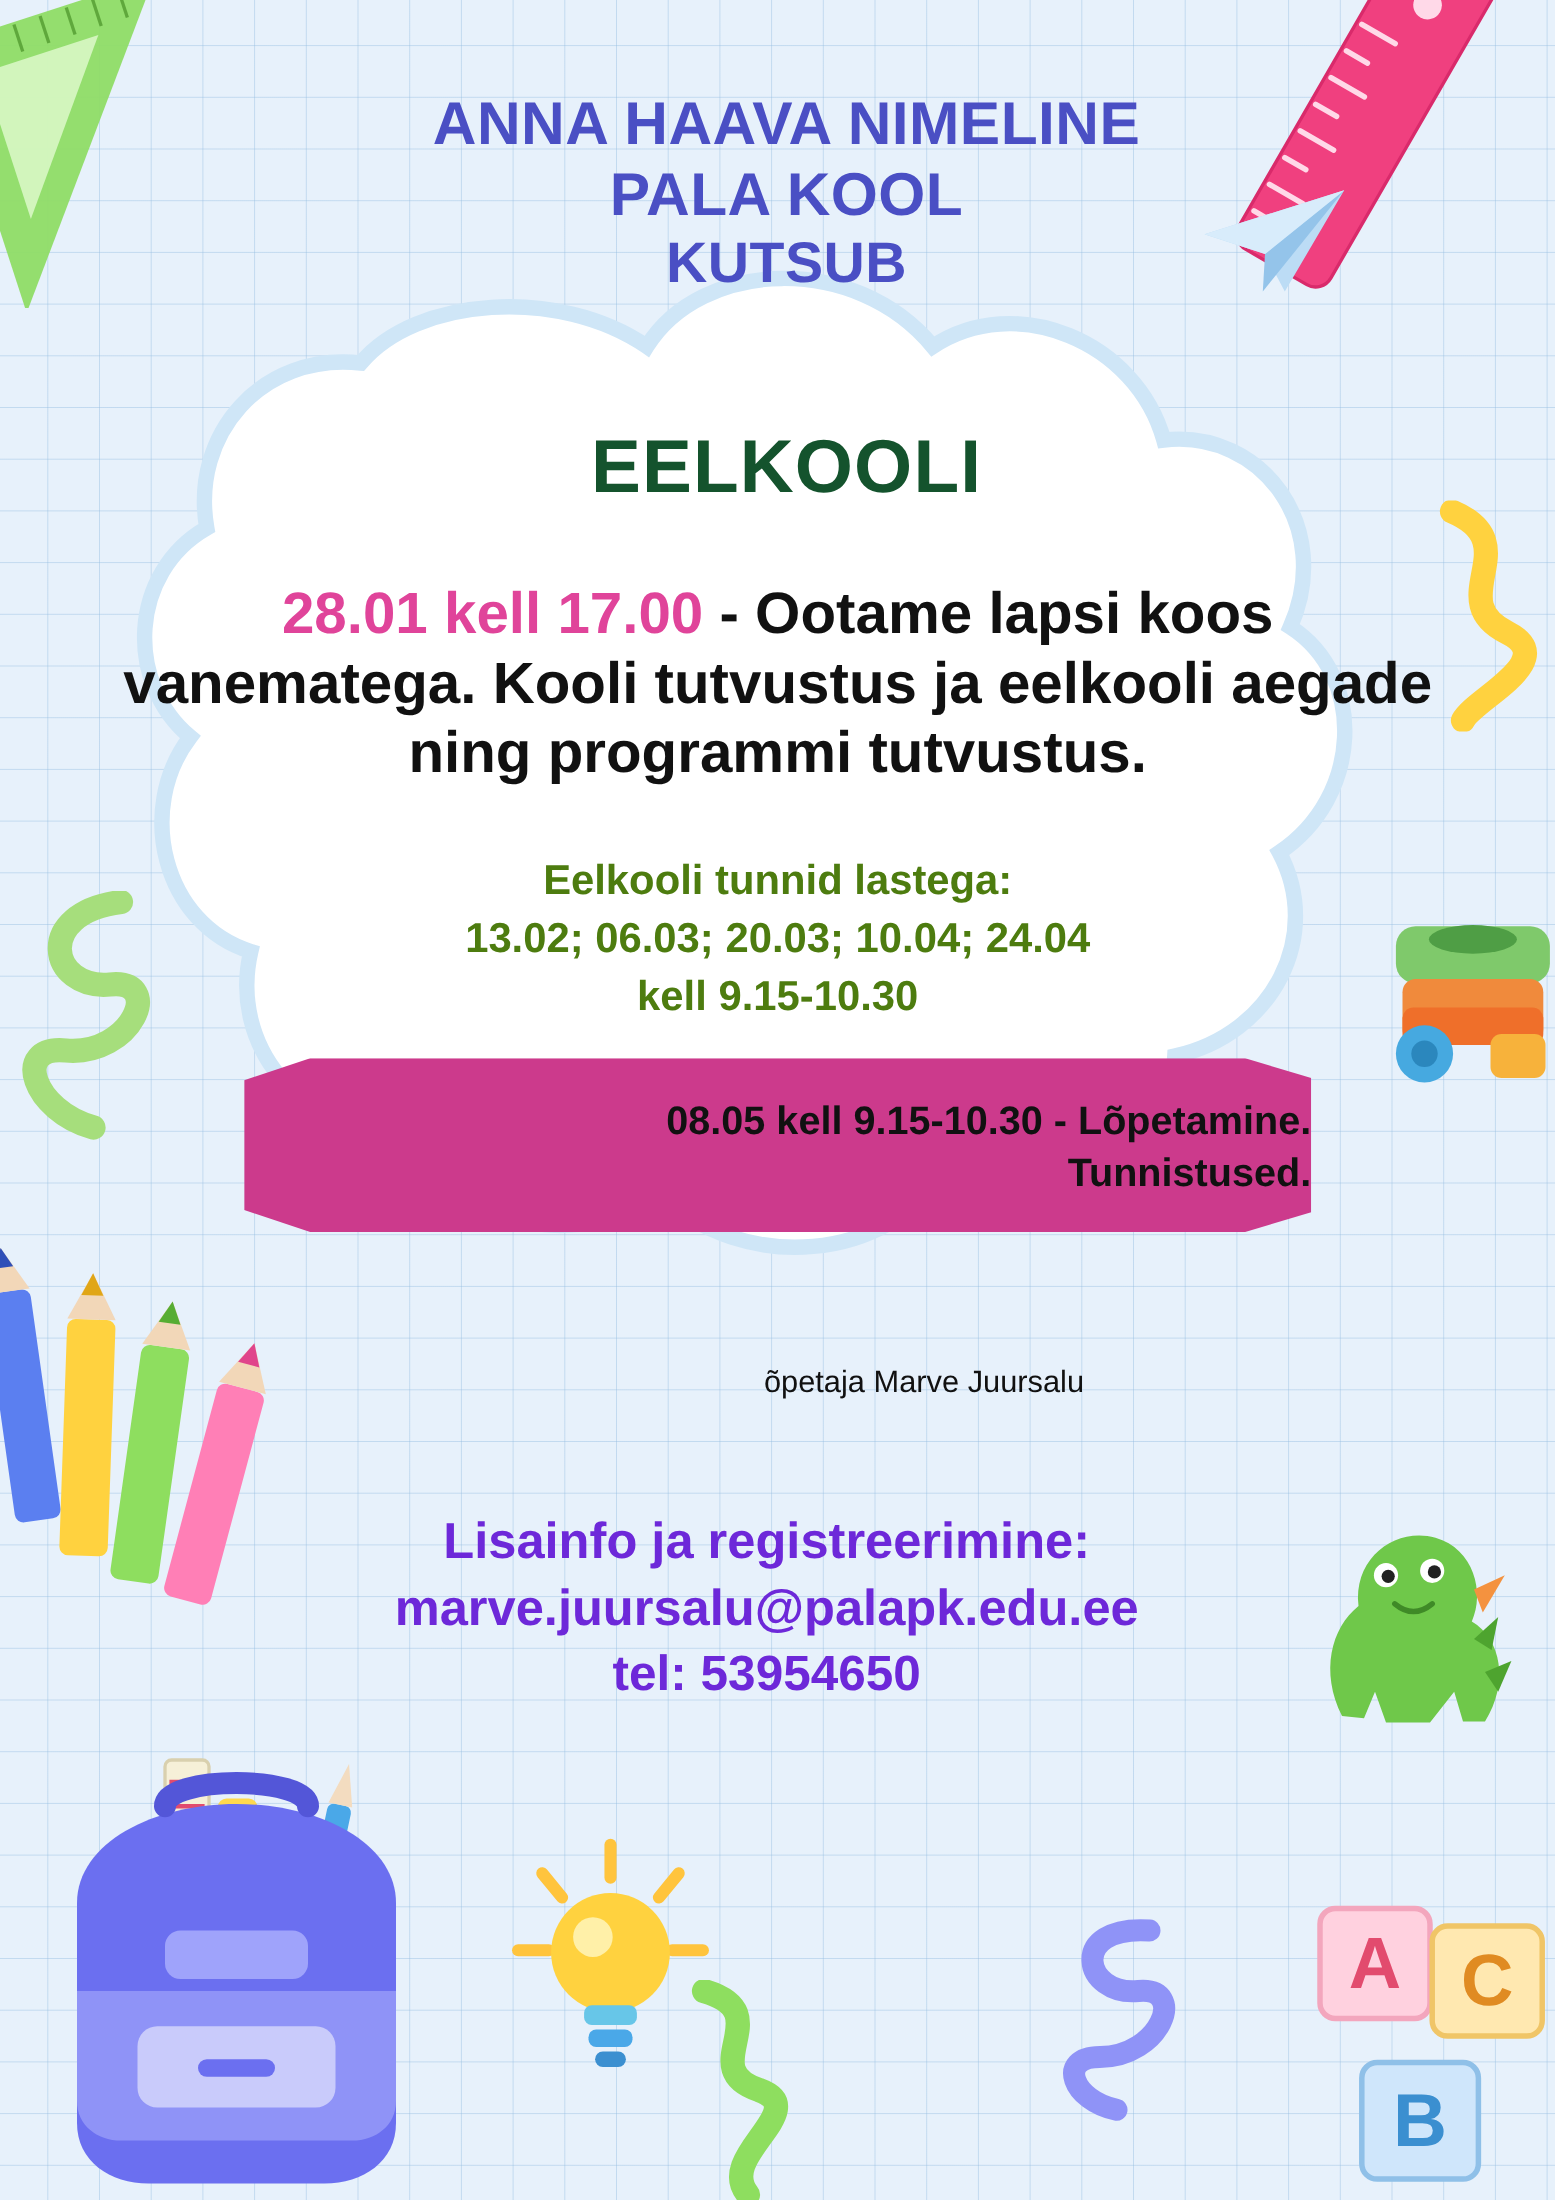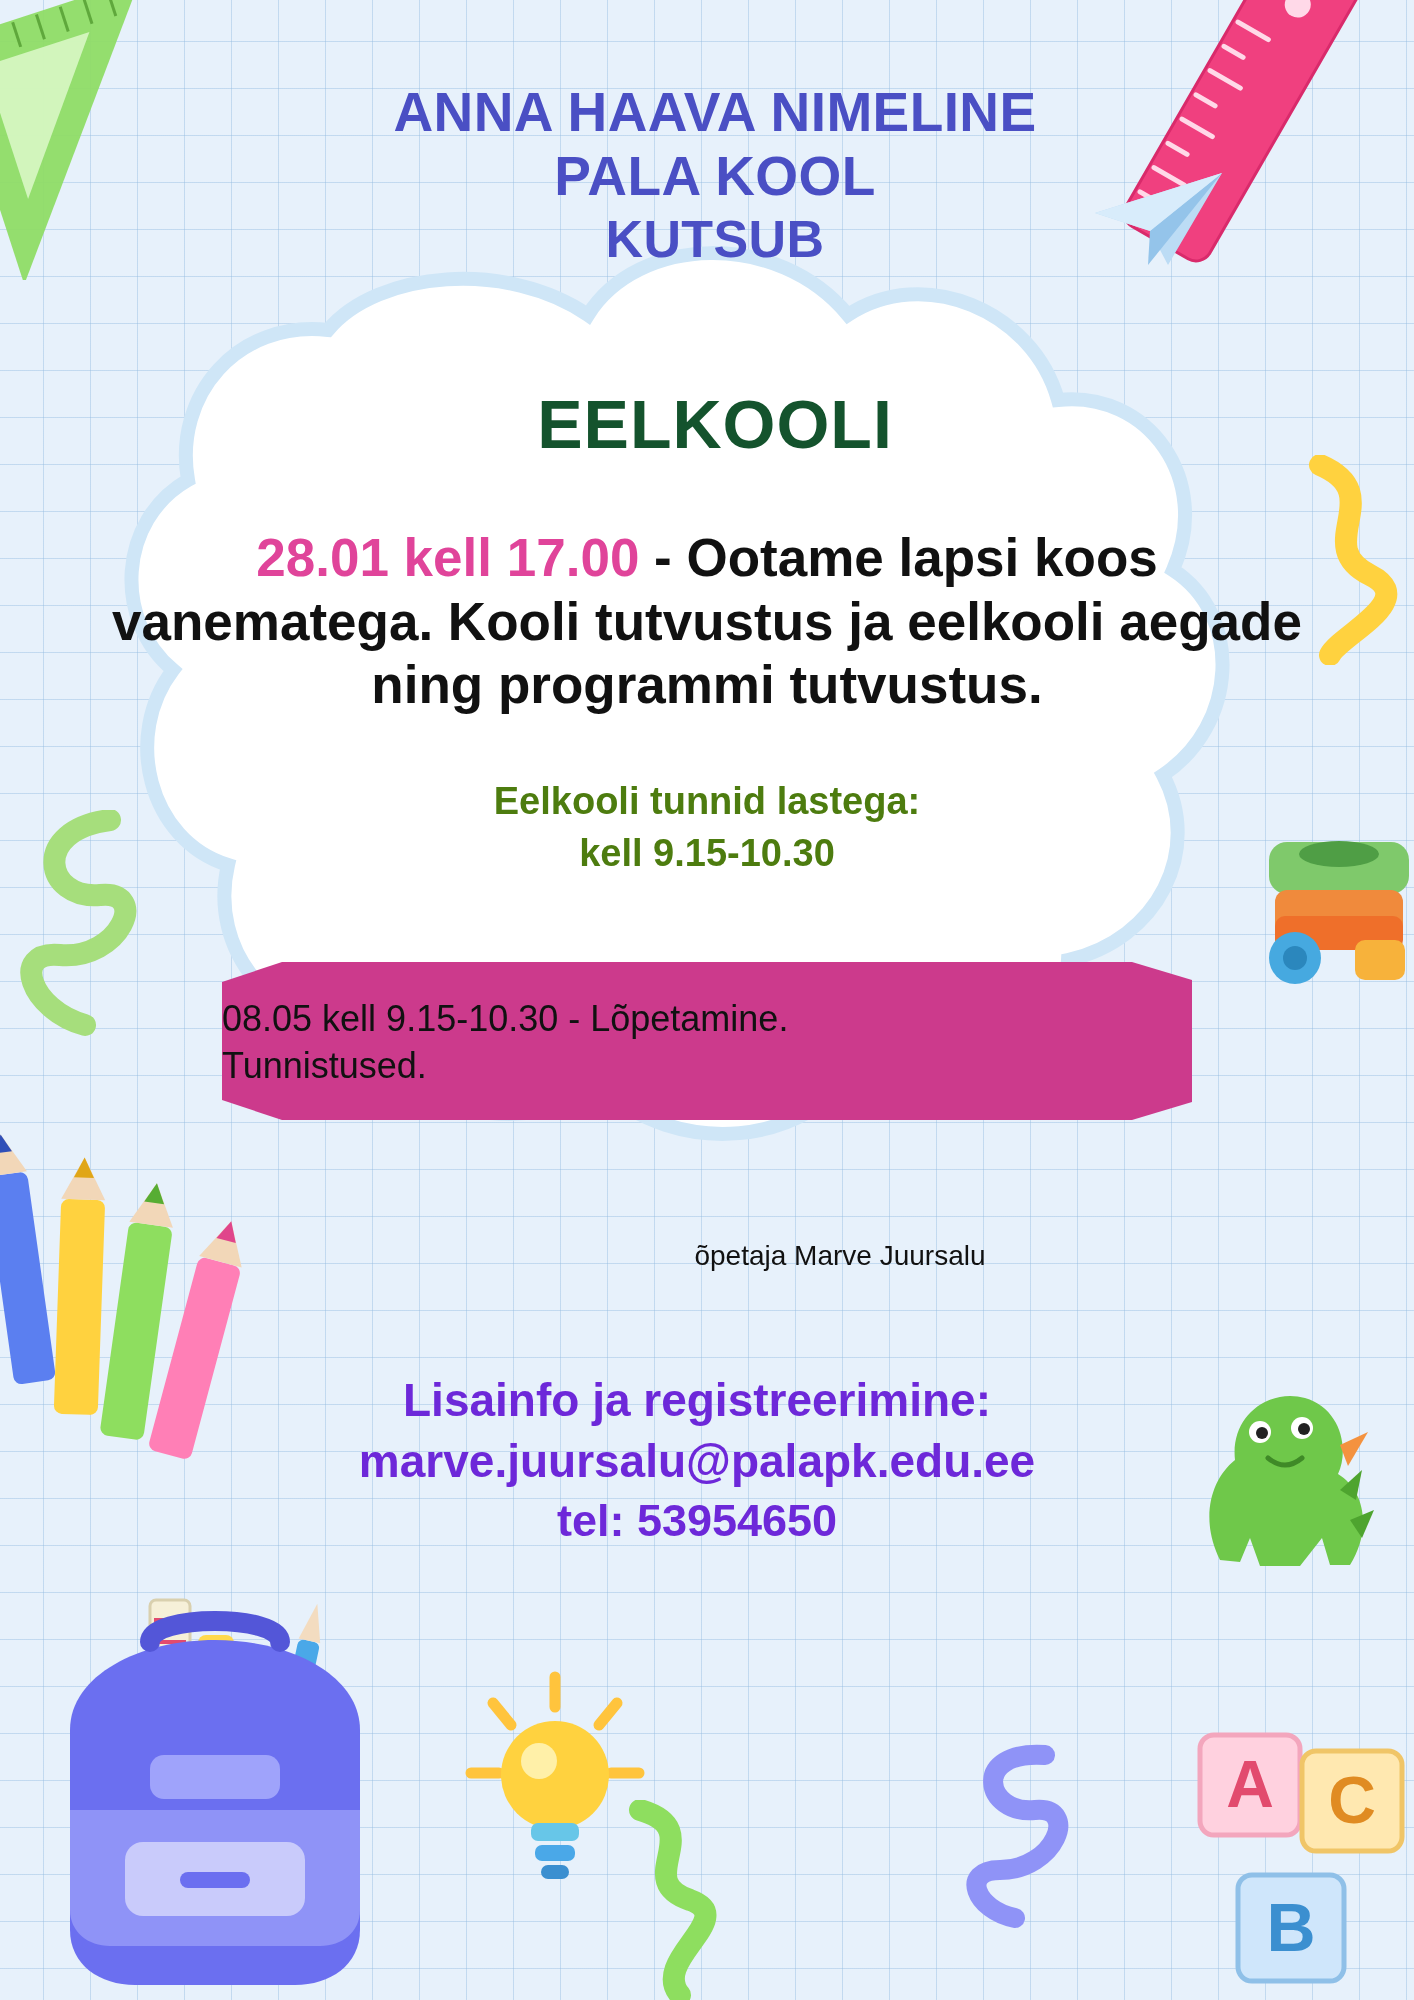--- a/index.html
+++ b/index.html
@@ -108,24 +108,24 @@
     left: 222px;
     width: 970px;
     height: 158px;
   }
   .ribbon-wrap svg { display:block; width:100%; height:100%; }
   .ribbon-text {
     position: absolute;
     inset: 0;
     display: flex;
     flex-direction: column;
-    align-items: flex-start;
+    align-items: flex-end;
     justify-content: center;
     color: #111111;
-    font-weight: 400;
+    font-weight: 700;
     font-size: 36px;
     line-height: 1.3;
     padding-top: 4px;
     box-sizing: border-box;
   }
 
   .teacher {
     position: absolute;
     top: 1240px;
     left: 420px;
@@ -331,20 +331,21 @@
     </div>
 
     <div class="eelkooli">EELKOOLI</div>
 
     <div class="intro">
       <span class="pink">28.01 kell 17.00</span><span> - Ootame lapsi koos vanematega. Kooli tutvustus ja eelkooli aegade ning programmi tutvustus.</span>
     </div>
 
     <div class="lessons">
       <div>Eelkooli tunnid lastega:</div>
+      <div>13.02; 06.03; 20.03; 10.04; 24.04</div>
       <div>kell 9.15-10.30</div>
     </div>
 
     <div class="ribbon-wrap">
       <svg viewBox="0 0 970 158" preserveAspectRatio="none" aria-hidden="true">
         <path d="M0 20 L60 0 L910 0 L970 18 L970 140 L910 158 L60 158 L0 138 Z" fill="#cc3a8c"></path>
       </svg>
       <div class="ribbon-text">
         <div>08.05 kell 9.15-10.30 - Lõpetamine.</div>
         <div>Tunnistused.</div>

